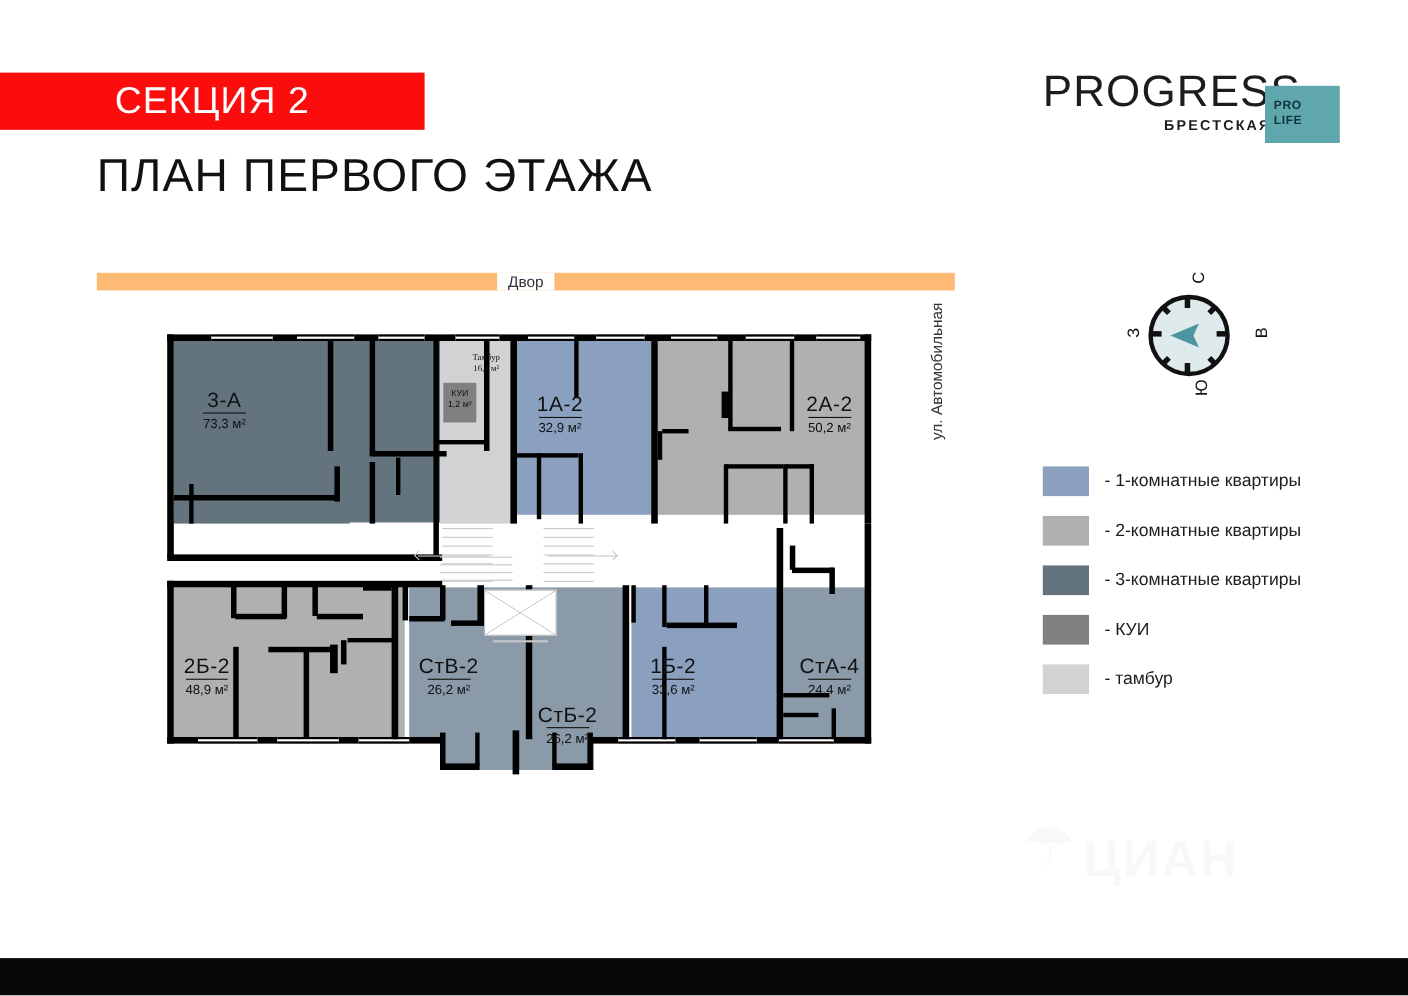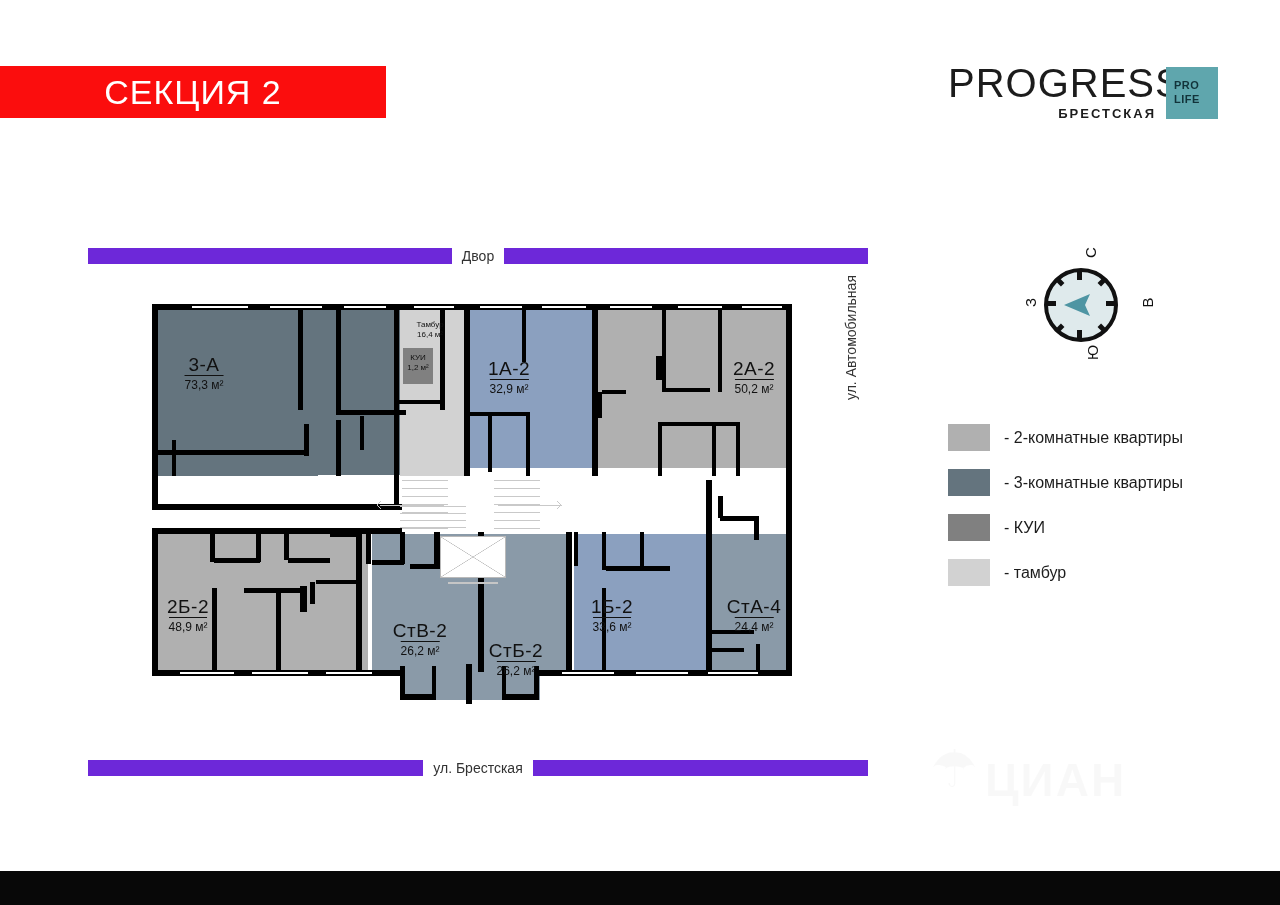--- a/index.html
+++ b/index.html
@@ -26,31 +26,31 @@
   .logo{position:absolute;left:948px;top:62px;width:270px;height:58px;}
   .logo-main{
     position:absolute;left:0;top:0;font-size:40px;letter-spacing:1px;
     color:#1c1c1c;font-weight:400;line-height:42px;
   }
   .logo-sub{
     position:absolute;right:62px;top:44px;font-size:13px;letter-spacing:2px;
     color:#1c1c1c;font-weight:700;
   }
   .logo-box{
-    position:absolute;right:0;top:5px;width:52px;height:52px;background:#5fa6ad;
+    position:absolute;right:0;top:16px;width:36px;height:52px;background:#5fa6ad;padding-left:32px;
   }
   .logo-box span{
     position:absolute;left:8px;color:#12333a;font-size:11px;font-weight:700;letter-spacing:.5px;
   }
   .logo-box .l1{top:12px;}
   .logo-box .l2{top:26px;}
 
   
   .band{
-    position:absolute;height:16px;background:#6d28d9;
+    position:absolute;height:16px;background:#fdba74;
     display:flex;align-items:center;justify-content:center;
     font-size:14px;color:#333;
   }
   .band-top{left:88px;top:248px;width:780px;}
   .band-bottom{left:88px;top:760px;width:780px;}
   .band-label{background:#fff;padding:0 10px;}
   .street-right{
     position:absolute;left:843px;top:400px;
     font-size:14px;color:#333;white-space:nowrap;
     transform:rotate(-90deg);transform-origin:left top;
@@ -131,35 +131,33 @@
   }
 
   .footer-bar{position:absolute;left:0;top:871px;width:1280px;height:34px;background:#080808;}
 </style>
 </head>
 <body>
 
 <div class="page">
 
   <div class="section-badge">СЕКЦИЯ 2</div>
+  <div class="page-title">ПЛАН ПЕРВОГО ЭТАЖА</div>
 
   <div class="logo">
     <div class="logo-main">PROGRESS</div>
     <div class="logo-sub">БРЕСТСКАЯ</div>
     <div class="logo-box">
       <span class="l1">PRO</span>
       <span class="l2">LIFE</span>
     </div>
   </div>
 
   <div class="band band-top">
     <span class="band-label">Двор</span>
-  </div>
-  <div class="band band-bottom">
-    <span class="band-label">ул. Брестская</span>
   </div>
   <div class="street-right">ул. Автомобильная</div>
 
   <div class="compass">
     <div class="compass-dial"></div>
     <div class="tick" style="left:33px;top:3px;width:5px;height:9px;"></div>
     <div class="tick" style="left:33px;top:62px;width:5px;height:9px;"></div>
     <div class="tick" style="left:3px;top:33px;width:9px;height:5px;"></div>
     <div class="tick" style="left:62px;top:33px;width:9px;height:5px;"></div>
     <div class="tick" style="left:11px;top:11px;width:9px;height:5px;transform:rotate(45deg);"></div>
@@ -169,20 +167,24 @@
     <svg width="74" height="74" viewBox="0 0 74 74" style="position:absolute;left:0;top:0;">
       <polygon points="20,37 46,26 41,37 46,48" fill="#4e95a3"></polygon>
     </svg>
   </div>
   <div class="compass-letter cl-n">С</div>
   <div class="compass-letter cl-e">В</div>
   <div class="compass-letter cl-s">Ю</div>
   <div class="compass-letter cl-w">З</div>
 
   <div class="legend">
+    <div class="legend-row">
+      <div class="legend-swatch" style="background: rgb(139, 160, 191);"></div>
+      <div class="legend-text">- 1-комнатные квартиры</div>
+    </div>
     <div class="legend-row">
       <div class="legend-swatch" style="background: rgb(176, 176, 176);"></div>
       <div class="legend-text">- 2-комнатные квартиры</div>
     </div>
     <div class="legend-row">
       <div class="legend-swatch" style="background: rgb(100, 116, 126);"></div>
       <div class="legend-text">- 3-комнатные квартиры</div>
     </div>
     <div class="legend-row">
       <div class="legend-swatch" style="background: rgb(128, 128, 128);"></div>
@@ -356,38 +358,38 @@
       <div class="unit-area">32,9 м²</div>
     </div>
     <div class="unit-label" style="left:604px;top:58px;">
       <div class="unit-name">2А-2</div>
       <div class="unit-area">50,2 м²</div>
     </div>
     <div class="unit-label" style="left:38px;top:296px;">
       <div class="unit-name">2Б-2</div>
       <div class="unit-area">48,9 м²</div>
     </div>
-    <div class="unit-label" style="left:270px;top:296px;margin-top:24px;">
+    <div class="unit-label" style="left:258px;top:296px;">
       <div class="unit-name">СтВ-2</div>
       <div class="unit-area">26,2 м²</div>
     </div>
     <div class="unit-label" style="left:366px;top:296px;margin-top:44px;">
       <div class="unit-name">СтБ-2</div>
       <div class="unit-area">26,2 м²</div>
     </div>
     <div class="unit-label" style="left:462px;top:296px;">
       <div class="unit-name">1Б-2</div>
       <div class="unit-area">33,6 м²</div>
     </div>
     <div class="unit-label" style="left:604px;top:296px;">
       <div class="unit-name">СтА-4</div>
       <div class="unit-area">24,4 м²</div>
     </div>
 
-    <div class="small-label" style="left:280px;top:20px;">
+    <div class="small-label" style="left:292px;top:20px;font-family:Liberation Serif, serif;">
       <div>Тамбур</div>
       <div>16,4 м²</div>
     </div>
     <div class="small-label" style="left:268px;top:53px;">
       <div>КУИ</div>
       <div>1,2 м²</div>
     </div>
   </div>
 
   <div class="watermark">

